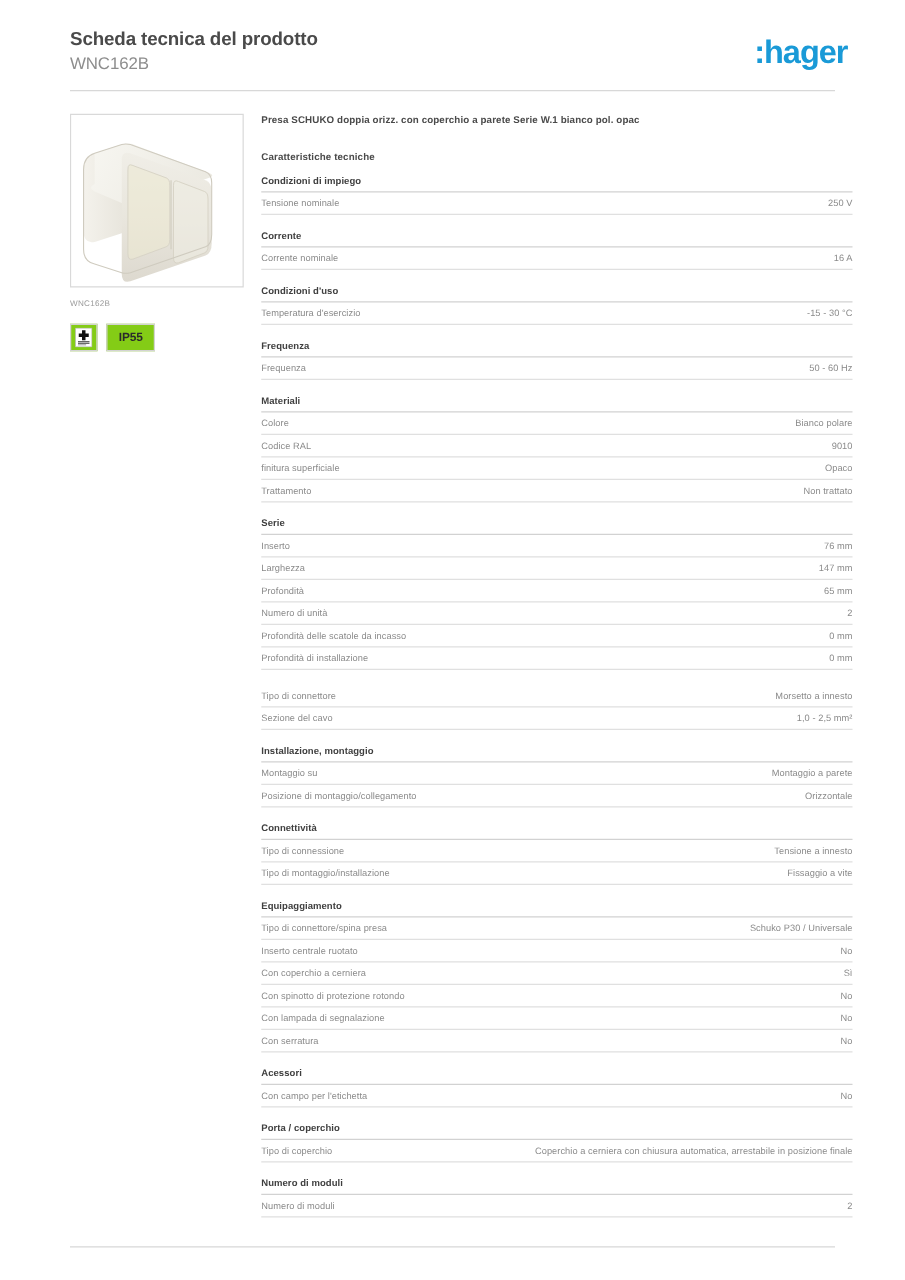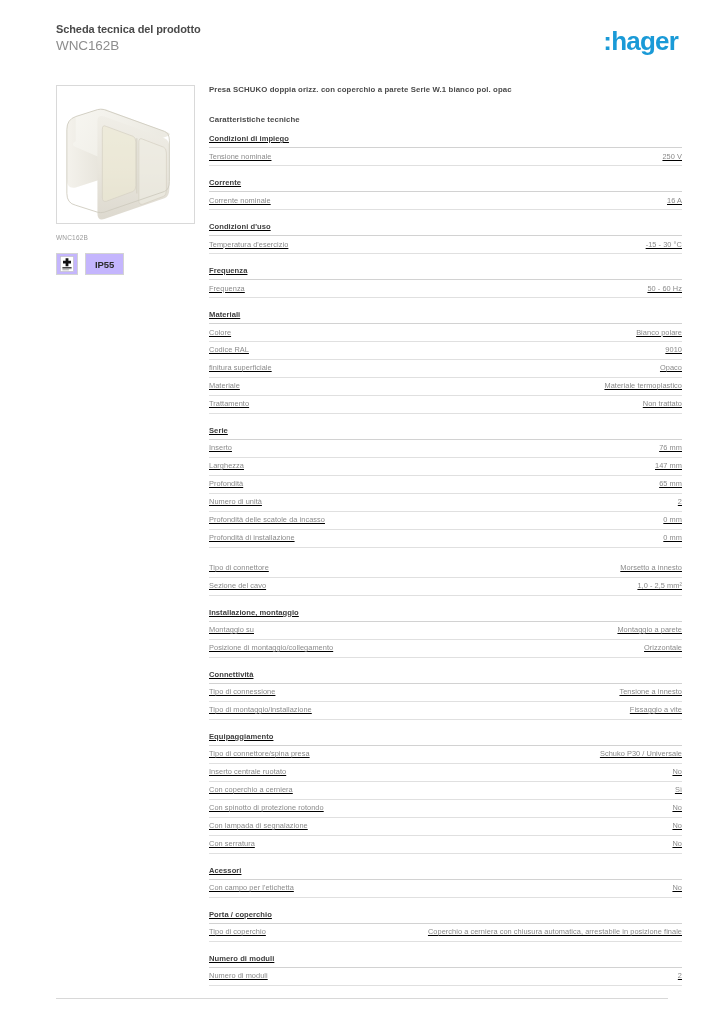--- a/index.html
+++ b/index.html
@@ -26,21 +26,21 @@
   
   .header {
     display: flex;
     align-items: flex-start;
     justify-content: space-between;
     padding-top: 22px;
     padding-bottom: 12px;
   }
   .header-titles { padding-left: 16px; }
   .doc-title {
-    font-size: 11px;
+    font-size: 15px;
     font-weight: bold;
     color: #4a4a4a;
     letter-spacing: -0.1px;
     line-height: 1.35;
   }
   .doc-subtitle {
     font-size: 13.5px;
     font-weight: normal;
     color: #8d8d8d;
     letter-spacing: -0.1px;
@@ -95,21 +95,21 @@
   }
 
   .badges {
     margin-top: 12px;
     display: flex;
     gap: 7px;
     align-items: stretch;
   }
   .badge {
     border: 1px solid #d3d3d3;
-    background: #c4b5fd;
+    background: #84cc16;
     height: 22px;
     display: flex;
     align-items: center;
     justify-content: center;
     padding: 0 5px;
   }
   .badge-symbol { width: 22px; padding: 0; }
   .sym-svg { display:block; }
   .badge-text {
     font-size: 9.5px;
@@ -134,21 +134,21 @@
     margin-bottom: 21px;
   }
   .spec-title {
     font-size: 7.8px;
     font-weight: bold;
     color: #4a4a4a;
     letter-spacing: 0.1px;
     margin-bottom: 10px;
   }
 
-  .section { margin-bottom: 12px; text-decoration: underline; }
+  .section { margin-bottom: 12px; }
   .section-head {
     font-size: 7.6px;
     font-weight: bold;
     color: #3f3f3f;
     letter-spacing: 0.05px;
     padding-bottom: 4px;
     border-bottom: 1px solid #d2d2d2;
   }
   .row {
     display: flex;
@@ -297,24 +297,20 @@
             </div>
             <div class="row">
               <div class="row-label">Codice RAL</div>
               <div class="row-value">9010</div>
             </div>
             <div class="row">
               <div class="row-label">finitura superficiale</div>
               <div class="row-value">Opaco</div>
             </div>
             <div class="row">
-              <div class="row-label">Materiale</div>
-              <div class="row-value">Materiale termoplastico</div>
-            </div>
-            <div class="row">
               <div class="row-label">Trattamento</div>
               <div class="row-value">Non trattato</div>
             </div>
           </div>
           <div class="section">
             <div class="section-head">Serie</div>
             <div class="row">
               <div class="row-label">Inserto</div>
               <div class="row-value">76 mm</div>
             </div>

